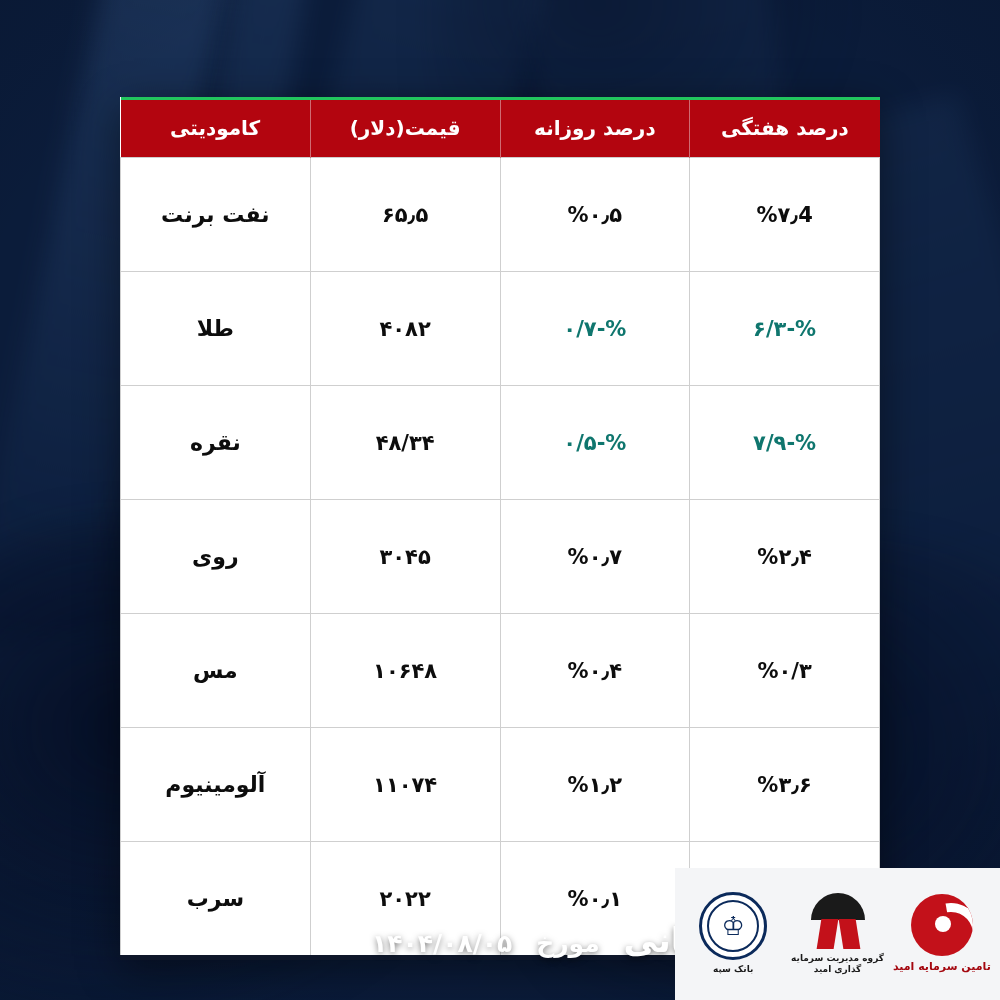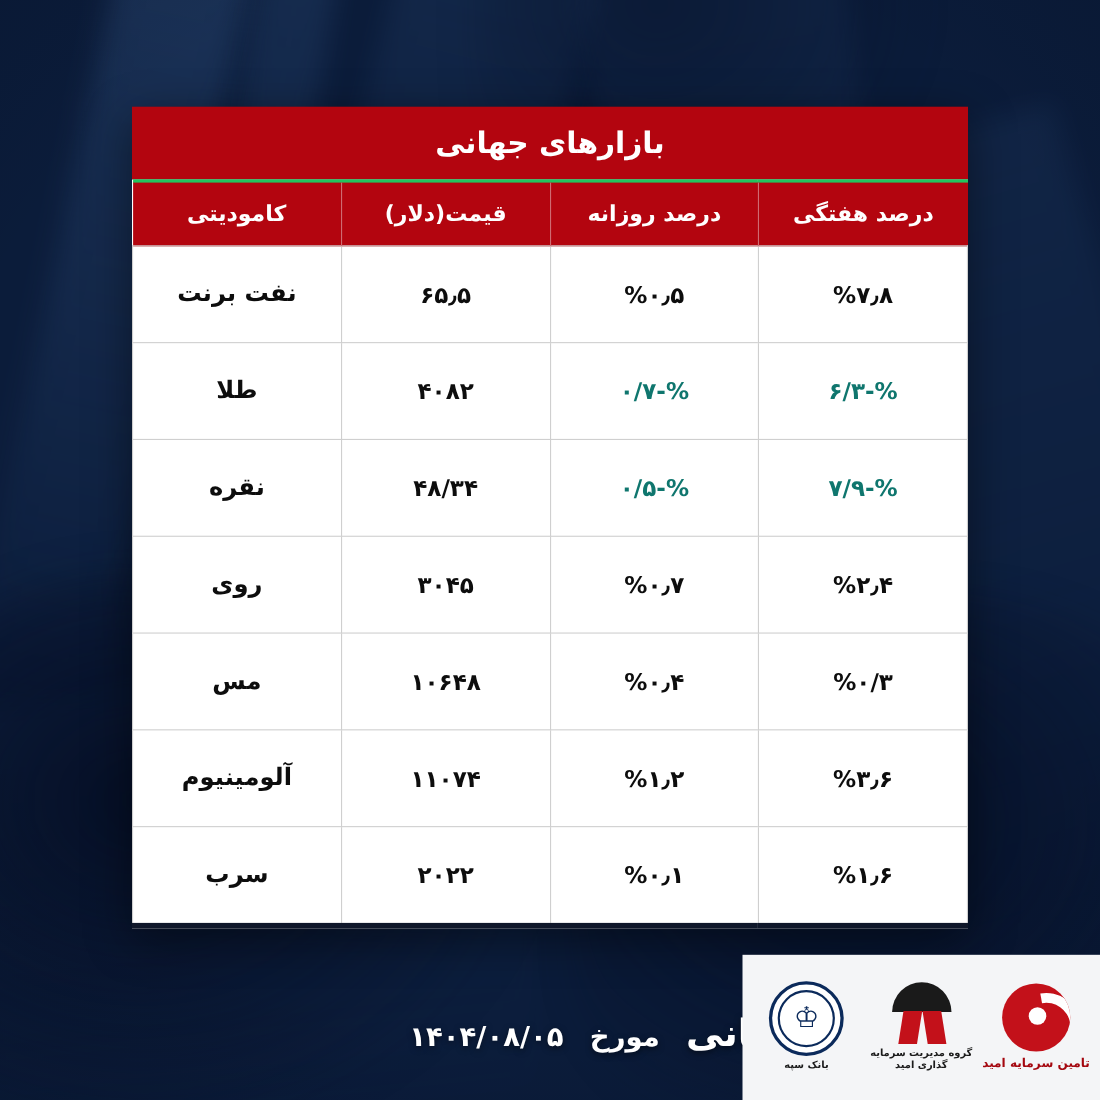--- a/index.html
+++ b/index.html
@@ -87,21 +87,21 @@
     border-left: 1px solid #cf6b72;
   }
   table.market thead th:last-child { border-left: none; }
   table.market tbody td {
     height: 79px;
     text-align: center;
     font-size: 21px;
     font-weight: bold;
     color: #0d0d0d;
     border: 1px solid #cfcfcf;
-    padding: 4px 4px;
+    padding: 17px 4px;
   }
   table.market tbody td.name {
     font-size: 22px;
   }
   table.market tbody td.neg { color: #0f766e; }
   table.market tbody tr td:first-child { border-left-width: 1px; }
   table.market tbody tr:last-child td { border-bottom: 5px solid #0f172a; }
 
   
   .footer {
@@ -233,32 +233,31 @@
   <div class="bg-streak s4"></div>
   <div class="bg-streak s5"></div>
   <div class="bg-streak s6"></div>
   <div class="dark-blob b1"></div>
   <div class="dark-blob b2"></div>
   <div class="dark-blob b3"></div>
   <div class="vignette"></div>
 
   <div class="table-wrap">
     <table class="market">
-      <caption>بازارهای جهانی</caption>
       <thead>
         <tr>
           <th>درصد هفتگی</th>
           <th>درصد روزانه</th>
           <th>قیمت(دلار)</th>
           <th>کامودیتی</th>
         </tr>
       </thead>
       <tbody>
         <tr>
-          <td>%۷٫۸</td>
+          <td>%۷٫4</td>
           <td>%۰٫۵</td>
           <td>۶۵٫۵</td>
           <td class="name">نفت برنت</td>
         </tr>
         <tr>
           <td class="neg">%-۶/۳</td>
           <td class="neg">%-۰/۷</td>
           <td>۴۰۸۲</td>
           <td class="name">طلا</td>
         </tr>

